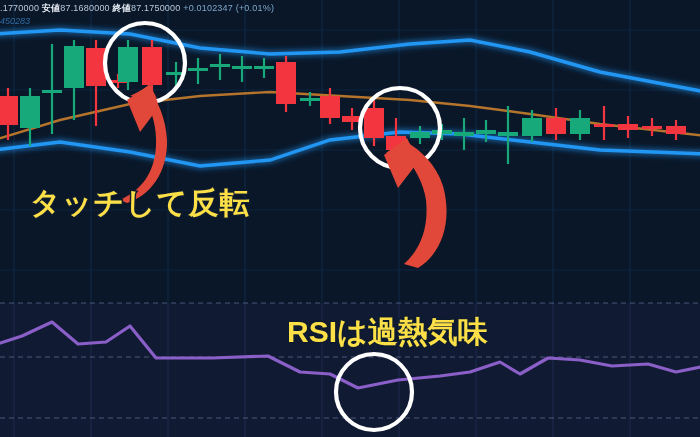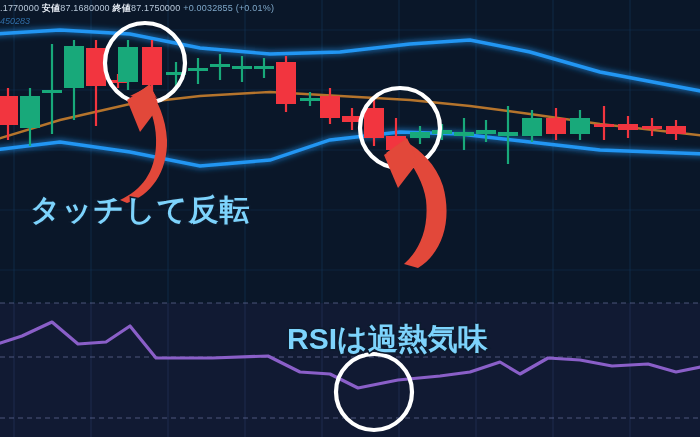--- a/index.html
+++ b/index.html
@@ -28,44 +28,43 @@
   }
 
   
   svg.layer{position:absolute;left:0;top:0;width:700px;height:437px;overflow:visible;}
   #chart-svg{z-index:10;}
   #anno-svg{z-index:30;}
 
   
   .anno{
     position:absolute;z-index:35;
-    color:#7dd3fc;font-weight:bold;white-space:nowrap;
+    color:#fde047;font-weight:bold;white-space:nowrap;
     -webkit-text-stroke:3px #0d1b2e;
     paint-order:stroke fill;
-    margin-top:7px;
   }
   .anno span{position:relative;}
   #anno-1{left:30px;top:183px;font-size:30px;letter-spacing:1px;}
   #anno-2{left:222px;top:268px;font-size:30px;letter-spacing:0px;}
   #anno-3{left:287px;top:312px;font-size:30px;letter-spacing:0px;text-align:center;}
 </style>
 </head>
 <body>
 
 <div id="stage">
 
   <div class="panel" id="price-panel"></div>
 
   <div class="panel" id="rsi-panel"></div>
 
   <div id="quote-line">
     <span class="val">.1770000</span>
     <span class="lbl">安値</span><span class="val">87.1680000</span>
     <span class="lbl">終値</span><span class="val">87.1750000</span>
-    <span class="chg">+0.0032855</span>
+    <span class="chg">+0.0102347</span>
     <span class="chg">(+0.01%)</span>
   </div>
   <div id="sub-line">450283</div>
 
   <svg class="layer" id="chart-svg" viewBox="0 0 700 437">
     <defs>
       <filter id="glow" x="-60%" y="-60%" width="220%" height="220%">
         <feGaussianBlur stdDeviation="3" result="b"></feGaussianBlur>
         <feMerge>
             <feMergeNode in="b"></feMergeNode>

